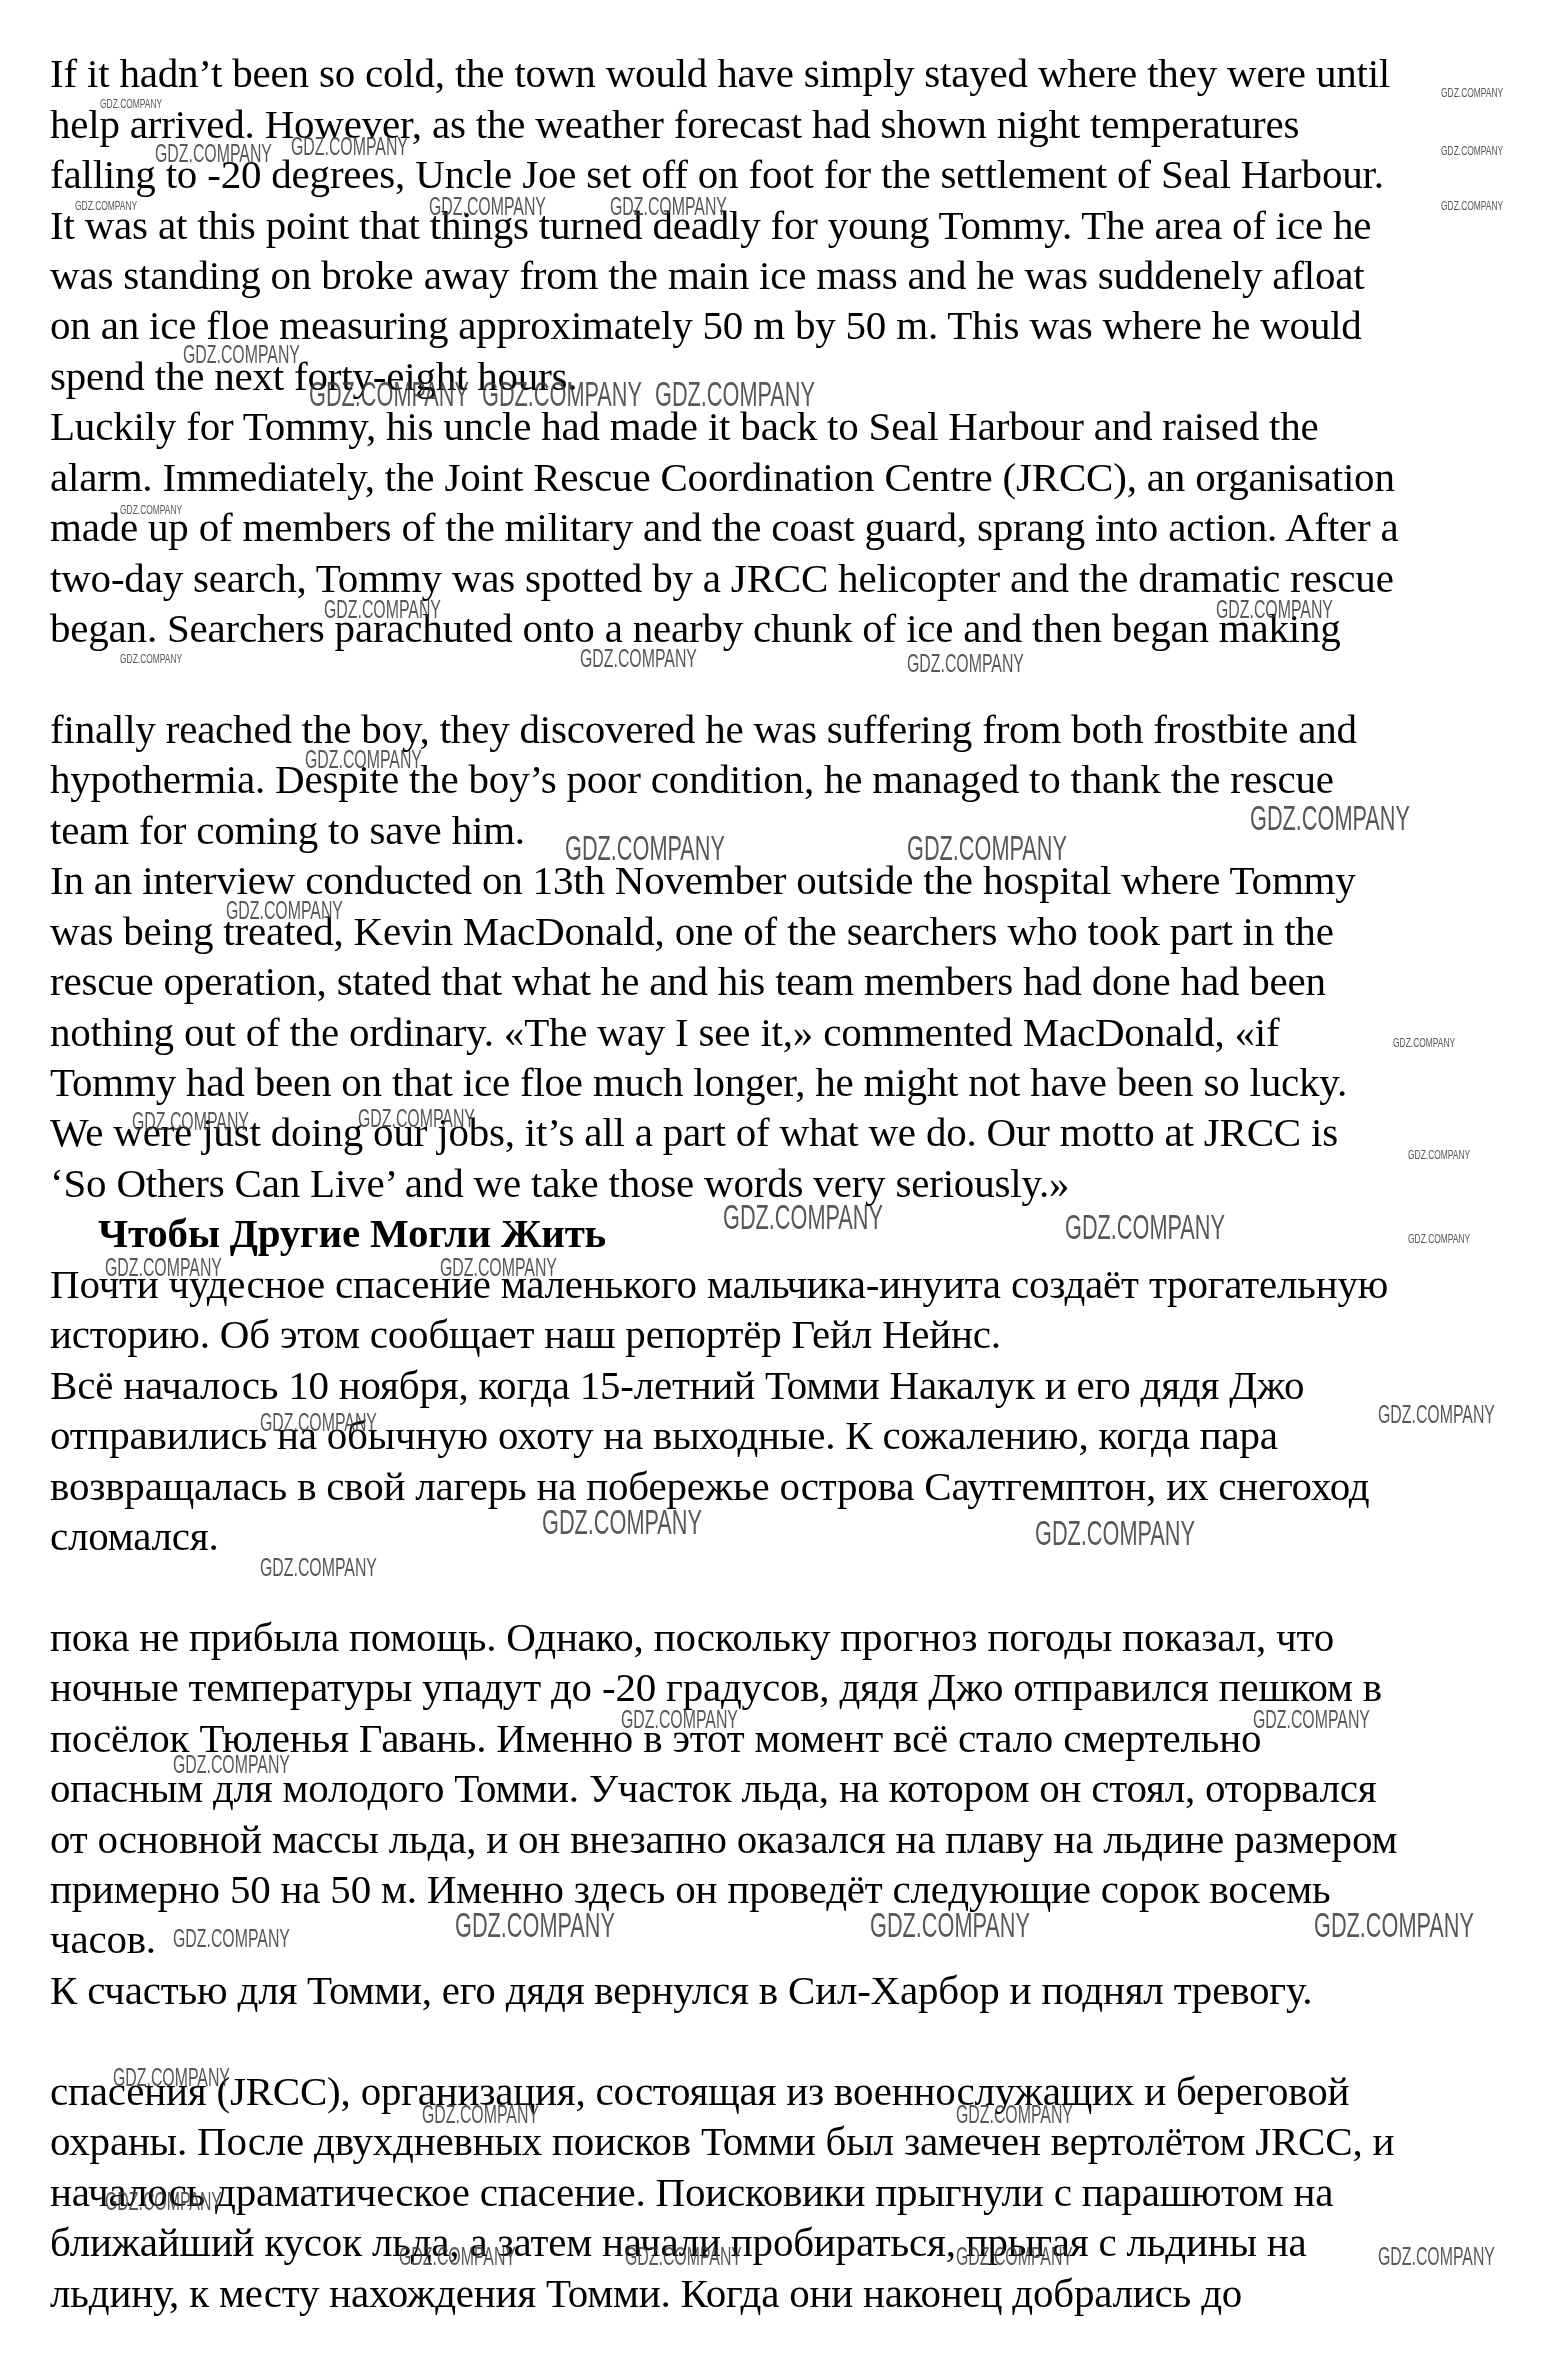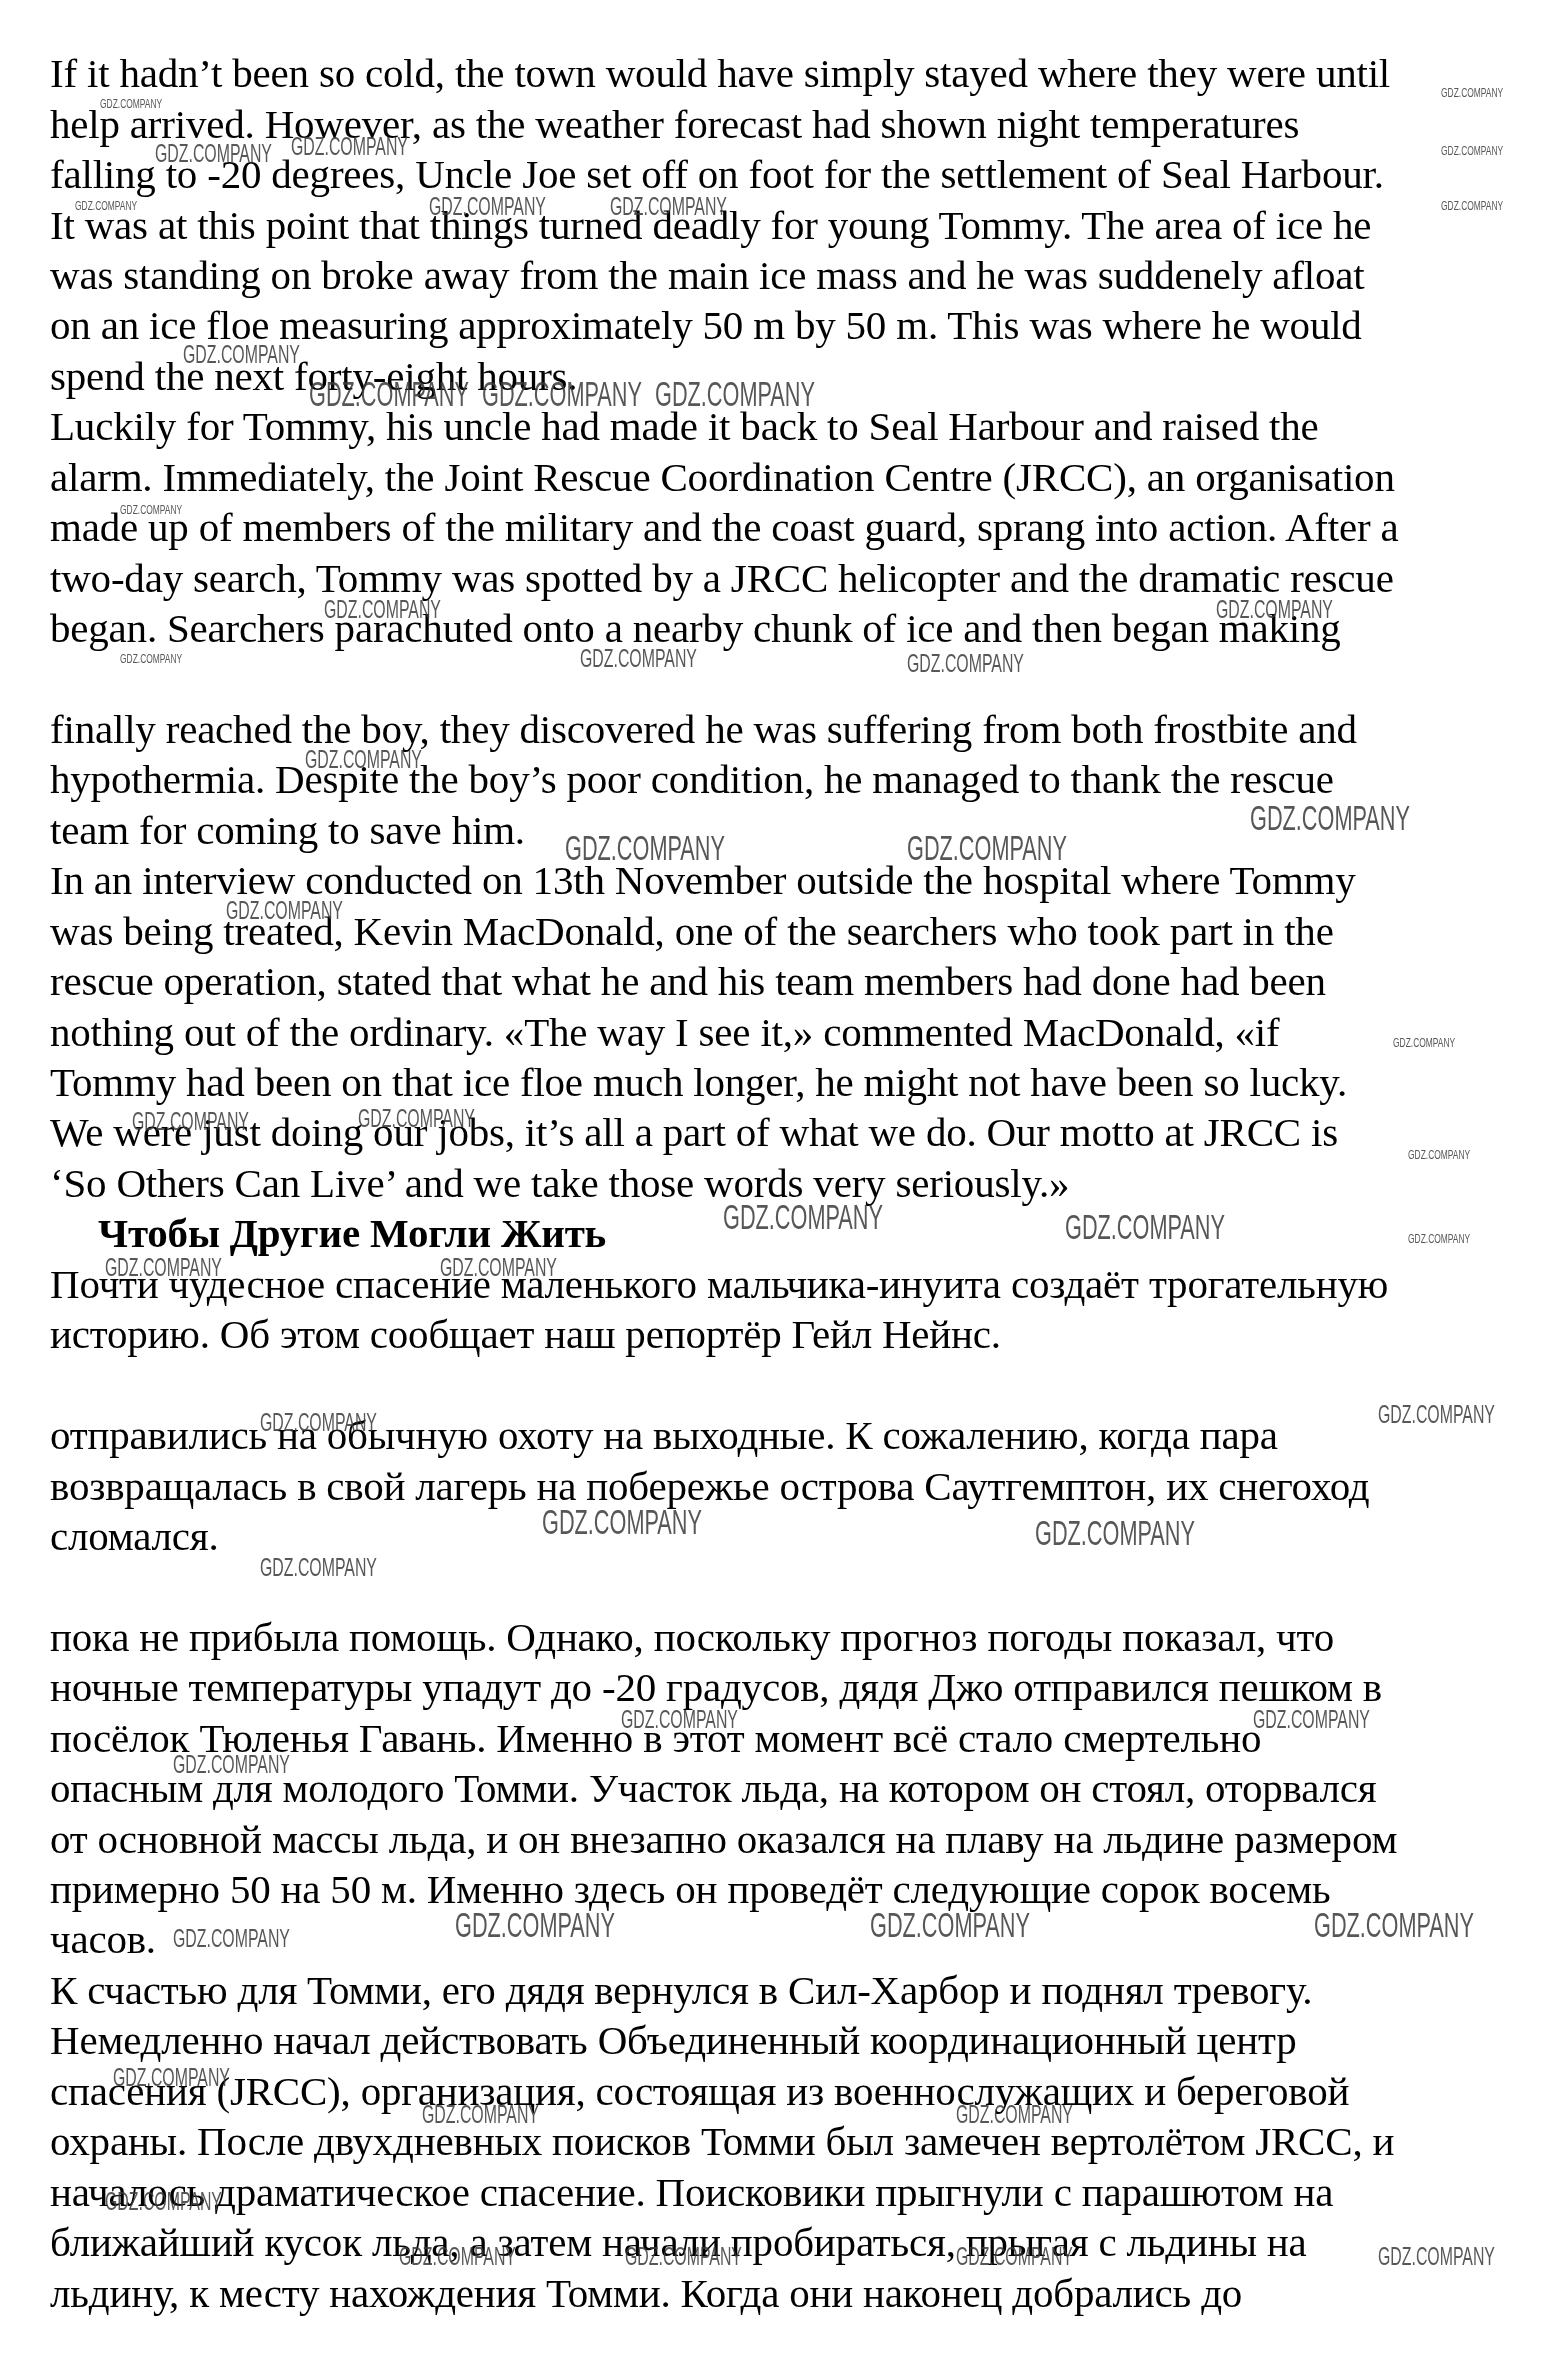--- a/index.html
+++ b/index.html
@@ -45,32 +45,32 @@
   <div class="line" style="top:855px">In an interview conducted on 13th November outside the hospital where Tommy</div>
   <div class="line" style="top:906px">was being treated, Kevin MacDonald, one of the searchers who took part in the</div>
   <div class="line" style="top:956px">rescue operation, stated that what he and his team members had done had been</div>
   <div class="line" style="top:1007px">nothing out of the ordinary. «The way I see it,» commented MacDonald, «if</div>
   <div class="line" style="top:1057px">Tommy had been on that ice floe much longer, he might not have been so lucky.</div>
   <div class="line" style="top:1107px">We were just doing our jobs, it’s all a part of what we do. Our motto at JRCC is</div>
   <div class="line" style="top:1158px">‘So Others Can Live’ and we take those words very seriously.»</div>
   <div class="line bold" style="top:1208px">Чтобы Другие Могли Жить</div>
   <div class="line" style="top:1259px">Почти чудесное спасение маленького мальчика-инуита создаёт трогательную</div>
   <div class="line" style="top:1309px">историю. Об этом сообщает наш репортёр Гейл Нейнс.</div>
+  <div class="line" style="top:1360px">Всё началось 10 ноября, когда 15-летний Томми Накалук и его дядя Джо</div>
   <div class="line" style="top:1410px">отправились на обычную охоту на выходные. К сожалению, когда пара</div>
   <div class="line" style="top:1461px">возвращалась в свой лагерь на побережье острова Саутгемптон, их снегоход</div>
   <div class="line" style="top:1511px">сломался.</div>
   <div class="line" style="top:1612px">пока не прибыла помощь. Однако, поскольку прогноз погоды показал, что</div>
   <div class="line" style="top:1662px">ночные температуры упадут до -20 градусов, дядя Джо отправился пешком в</div>
   <div class="line" style="top:1713px">посёлок Тюленья Гавань. Именно в этот момент всё стало смертельно</div>
   <div class="line" style="top:1763px">опасным для молодого Томми. Участок льда, на котором он стоял, оторвался</div>
   <div class="line" style="top:1814px">от основной массы льда, и он внезапно оказался на плаву на льдине размером</div>
   <div class="line" style="top:1864px">примерно 50 на 50 м. Именно здесь он проведёт следующие сорок восемь</div>
   <div class="line" style="top:1914px">часов.</div>
   <div class="line" style="top:1965px">К счастью для Томми, его дядя вернулся в Сил-Харбор и поднял тревогу.</div>
-  <div class="line" style="top:2015px">Немедленно начал действовать Объединенный координационный центр</div>
   <div class="line" style="top:2066px">спасения (JRCC), организация, состоящая из военнослужащих и береговой</div>
   <div class="line" style="top:2116px">охраны. После двухдневных поисков Томми был замечен вертолётом JRCC, и</div>
   <div class="line" style="top:2167px">началось драматическое спасение. Поисковики прыгнули с парашютом на</div>
   <div class="line" style="top:2217px">ближайший кусок льда, а затем начали пробираться, прыгая с льдины на</div>
   <div class="line" style="top:2268px">льдину, к месту нахождения Томми. Когда они наконец добрались до</div>
 
   <div class="wm s" style="left:100px;top:96px">GDZ.COMPANY</div>
   <div class="wm s" style="left:1441px;top:85px">GDZ.COMPANY</div>
   <div class="wm m" style="left:155px;top:139px">GDZ.COMPANY</div>
   <div class="wm m" style="left:291px;top:132px">GDZ.COMPANY</div>

